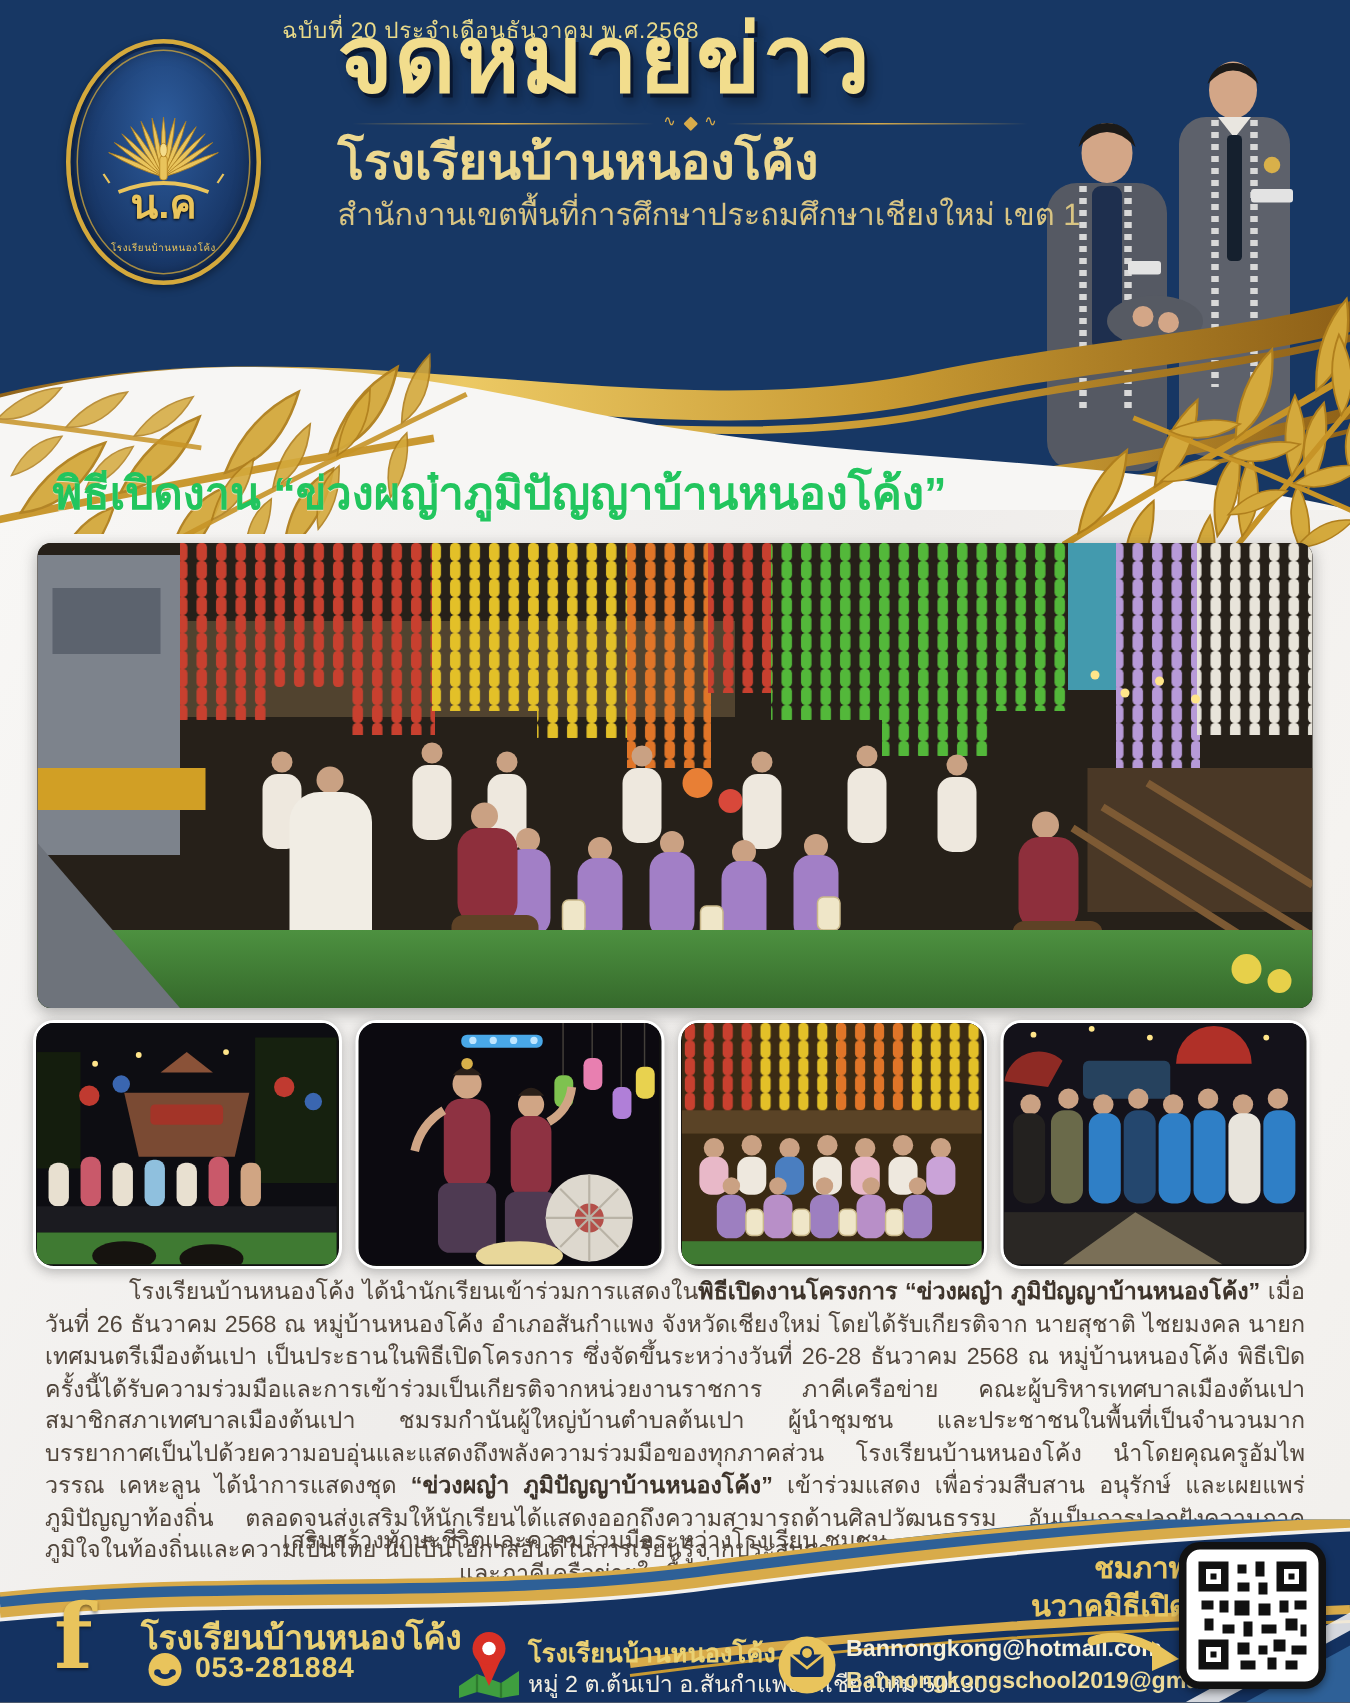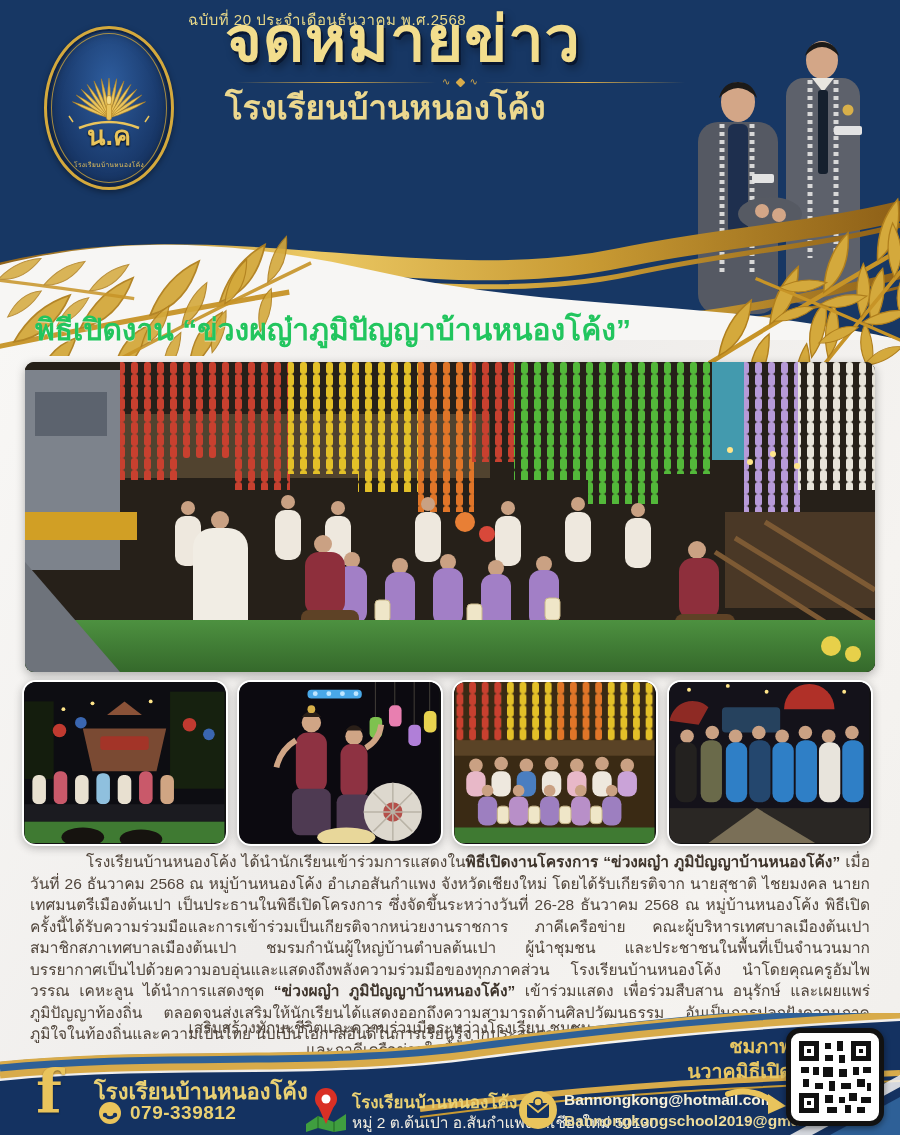--- a/index.html
+++ b/index.html
@@ -91,20 +91,21 @@
   <div class="abs masthead">
     <div class="news-title">จดหมายข่าว</div>
     <div class="divider">
       <div class="line"></div>
       <span class="curl">∿</span>
       <span class="gem"></span>
       <span class="curl">∿</span>
       <div class="line"></div>
     </div>
     <div class="school-name">โรงเรียนบ้านหนองโค้ง</div>
+    <div class="district-line">สำนักงานเขตพื้นที่การศึกษาประถมศึกษาเชียงใหม่ เขต 1</div>
   </div>
 
   <div class="abs logo">
     <div class="oval"></div>
     <div class="inner-ring"></div>
     <svg width="130" height="164" viewBox="0 0 130 164">
       <defs>
         <path id="petal" d="M0,0 Q3,-20 0,-40 Q-3,-20 0,0 Z"></path>
       </defs>
       <g transform="translate(65,92)" fill="#e9c45c" stroke="#b07f1d" stroke-width="0.5">
@@ -511,21 +512,21 @@
   <div class="abs fb-icon">f</div>
   <div class="abs fb-name">โรงเรียนบ้านหนองโค้ง</div>
 
   <div class="abs phone-row">
     <svg width="24" height="24" viewBox="0 0 24 24">
       <circle cx="12" cy="12" r="11" fill="#e9c45c"></circle>
       <path d="M7,14.5 Q12,19 17,14.5" fill="none" stroke="#143261" stroke-width="3" stroke-linecap="round"></path>
       <circle cx="7" cy="14" r="2.2" fill="#143261"></circle>
         <circle cx="17" cy="14" r="2.2" fill="#143261"></circle>
     </svg>
-    <span class="phone-num">079-339812</span>
+    <span class="phone-num">053-281884</span>
   </div>
 
   <svg class="abs pin-icon" width="44" height="48" viewBox="0 0 44 48">
     <path d="M2,40 L14,32 L30,38 L42,30 L42,46 L30,48 L14,44 L2,48 Z" fill="#3f9e3f"></path>
     <path d="M14,32 L14,44 M30,38 L30,48" stroke="#2d7a2d" stroke-width="1.5"></path>
     <path d="M14,22 L30,22 L22,40 Z" fill="#d93025"></path>
     <circle cx="22" cy="15" r="11" fill="#d93025"></circle>
     <circle cx="22" cy="15" r="4.5" fill="#ffffff"></circle>
   </svg>
   <div class="abs addr-name">โรงเรียนบ้านหนองโค้ง</div>

